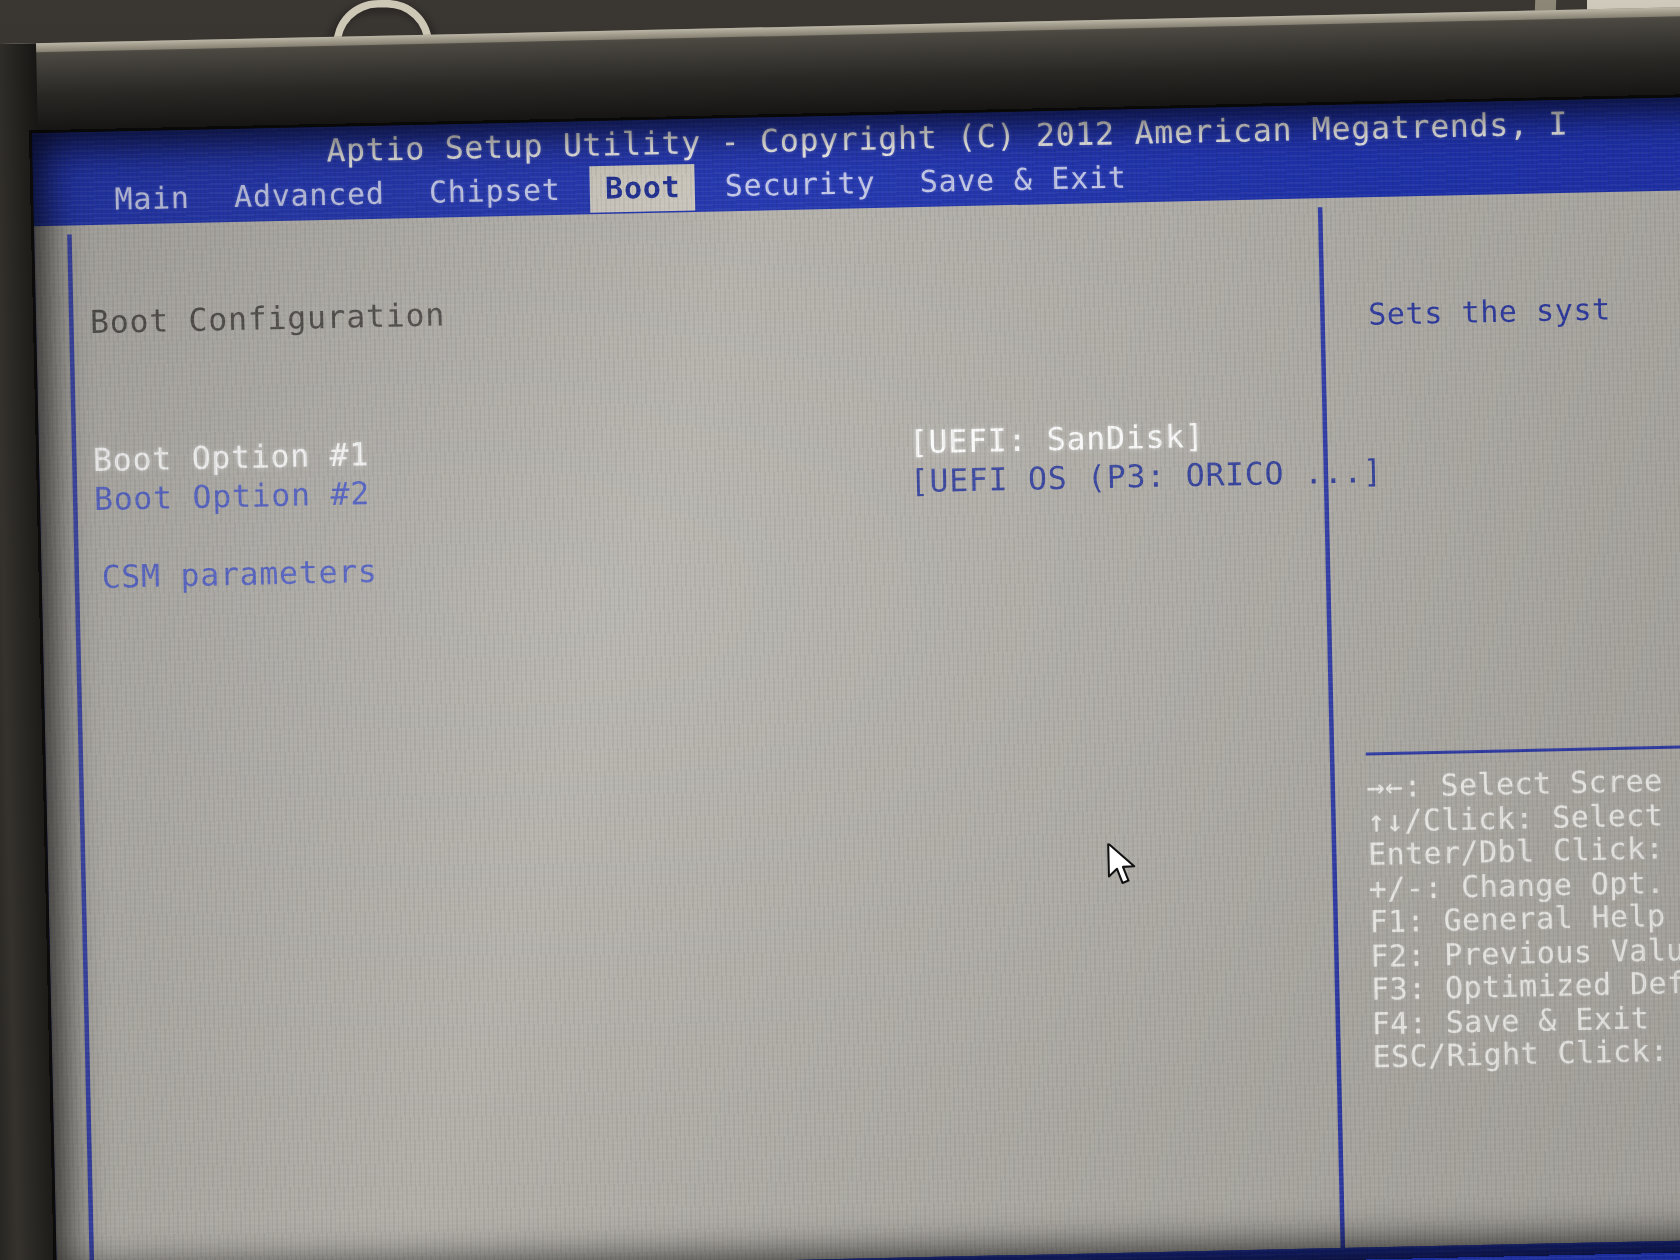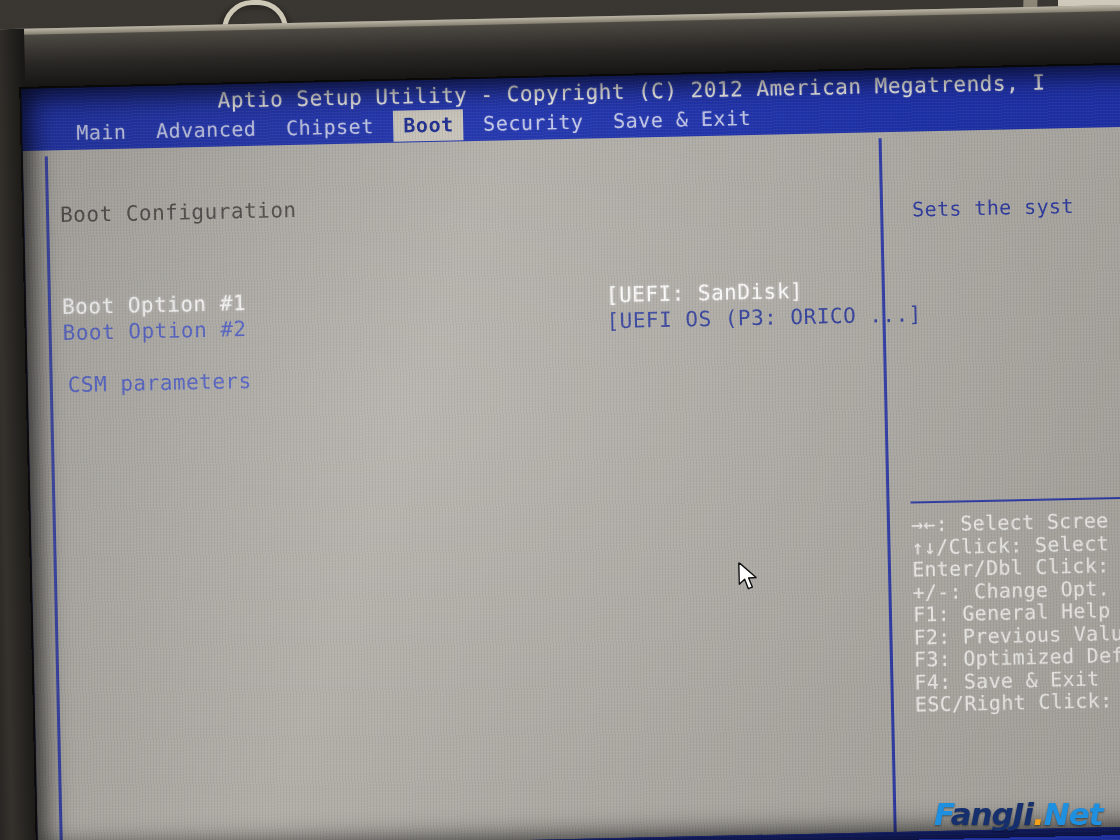--- a/index.html
+++ b/index.html
@@ -364,17 +364,14 @@
 
       <div class="footer">
         <div class="footer-text">Version 2.15.1236. Copyright (C) 2012 American Megat</div>
       </div>
 
     </div>
 
     <div class="bezel-inner-shadow"></div>
   </div>
 
-  <div class="watermark">
-    <span class="wm-a">F</span><span class="wm-b">ang</span><span class="wm-b">Ji</span><span class="wm-dot">.</span><span class="wm-a">Net</span>
-  </div>
 
 </div>
 
 </body></html>

